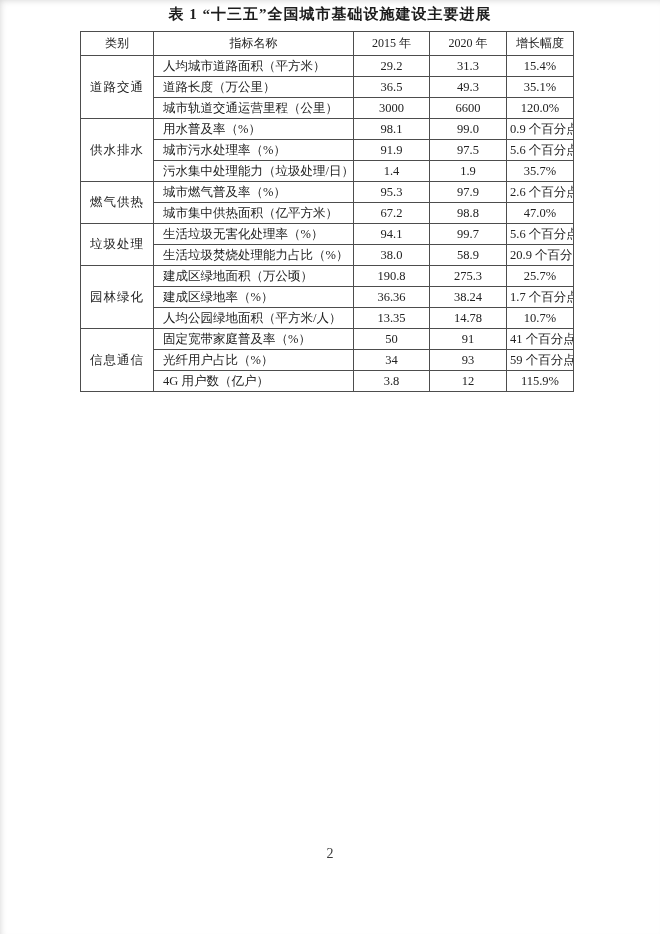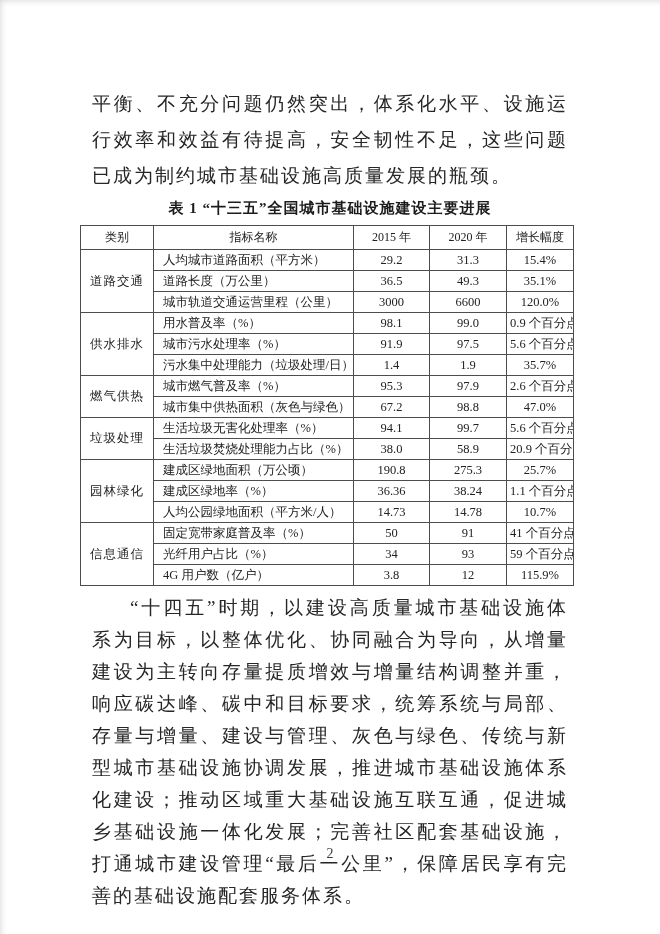--- a/index.html
+++ b/index.html
@@ -70,21 +70,20 @@
     text-align: center;
     font-size: 14px;
     color: #3a3a3a;
   }
 </style>
 </head>
 <body>
 
 <div class="page">
 
-  <p class="para para-top">平衡、不充分问题仍然突出，体系化水平、设施运行效率和效益有待提高，安全韧性不足，这些问题已成为制约城市基础设施高质量发展的瓶颈。</p>
 
   <div class="table-title">表 1 “十三五”全国城市基础设施建设主要进展</div>
 
   <table class="progress">
     <colgroup>
       <col style="width:73px">
         <col style="width:200px">
         <col style="width:76px">
         <col style="width:77px">
         <col style="width:67px">
@@ -141,21 +140,21 @@
       </tr>
 
       <tr>
         <td class="cat" rowspan="2">燃气供热</td>
         <td class="ind">城市燃气普及率（%）</td>
         <td>95.3</td>
         <td>97.9</td>
         <td>2.6 个百分点</td>
       </tr>
       <tr>
-        <td class="ind">城市集中供热面积（灰色与绿色）</td>
+        <td class="ind">城市集中供热面积（亿平方米）</td>
         <td>67.2</td>
         <td>98.8</td>
         <td>47.0%</td>
       </tr>
 
       <tr>
         <td class="cat" rowspan="2">垃圾处理</td>
         <td class="ind">生活垃圾无害化处理率（%）</td>
         <td>94.1</td>
         <td>99.7</td>
@@ -172,25 +171,25 @@
         <td class="cat" rowspan="3">园林绿化</td>
         <td class="ind">建成区绿地面积（万公顷）</td>
         <td>190.8</td>
         <td>275.3</td>
         <td>25.7%</td>
       </tr>
       <tr>
         <td class="ind">建成区绿地率（%）</td>
         <td>36.36</td>
         <td>38.24</td>
-        <td>1.1 个百分点</td>
+        <td>1.7 个百分点</td>
       </tr>
       <tr>
         <td class="ind">人均公园绿地面积（平方米/人）</td>
-        <td>14.73</td>
+        <td>13.35</td>
         <td>14.78</td>
         <td>10.7%</td>
       </tr>
 
       <tr>
         <td class="cat" rowspan="3">信息通信</td>
         <td class="ind">固定宽带家庭普及率（%）</td>
         <td>50</td>
         <td>91</td>
         <td>41 个百分点</td>
@@ -203,17 +202,16 @@
       </tr>
       <tr>
         <td class="ind">4G 用户数（亿户）</td>
         <td>3.8</td>
         <td>12</td>
         <td>115.9%</td>
       </tr>
     </tbody>
   </table>
 
-  <p class="para para-bottom">“十四五”时期，以建设高质量城市基础设施体系为目标，以整体优化、协同融合为导向，从增量建设为主转向存量提质增效与增量结构调整并重，响应碳达峰、碳中和目标要求，统筹系统与局部、存量与增量、建设与管理、灰色与绿色、传统与新型城市基础设施协调发展，推进城市基础设施体系化建设；推动区域重大基础设施互联互通，促进城乡基础设施一体化发展；完善社区配套基础设施，打通城市建设管理“最后一公里”，保障居民享有完善的基础设施配套服务体系。</p>
 
   <div class="page-number">2</div>
 
 </div>
 
 </body></html>

